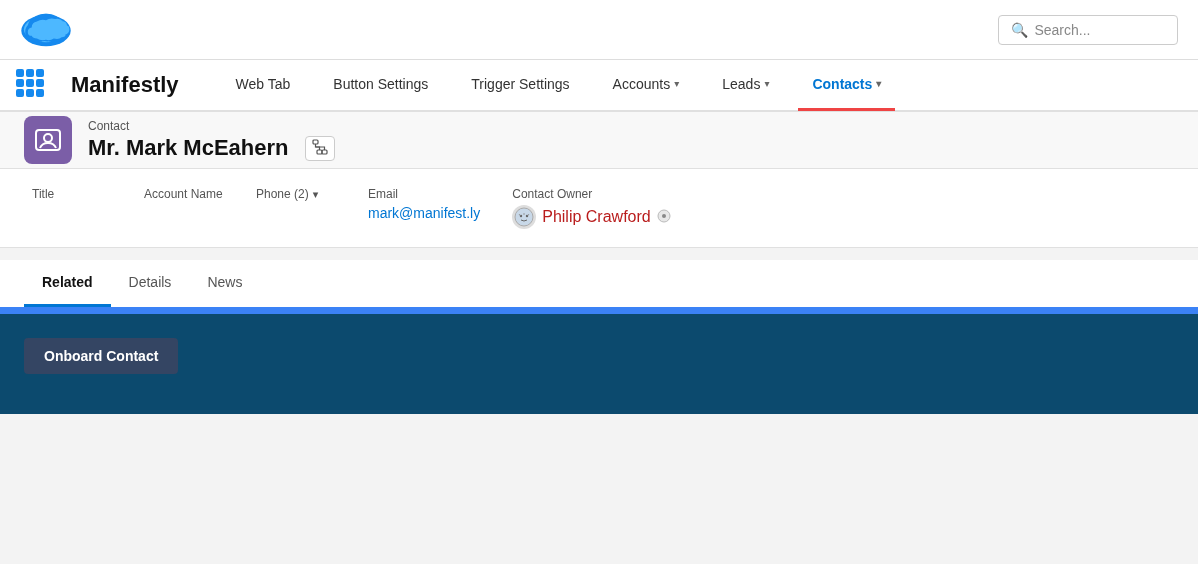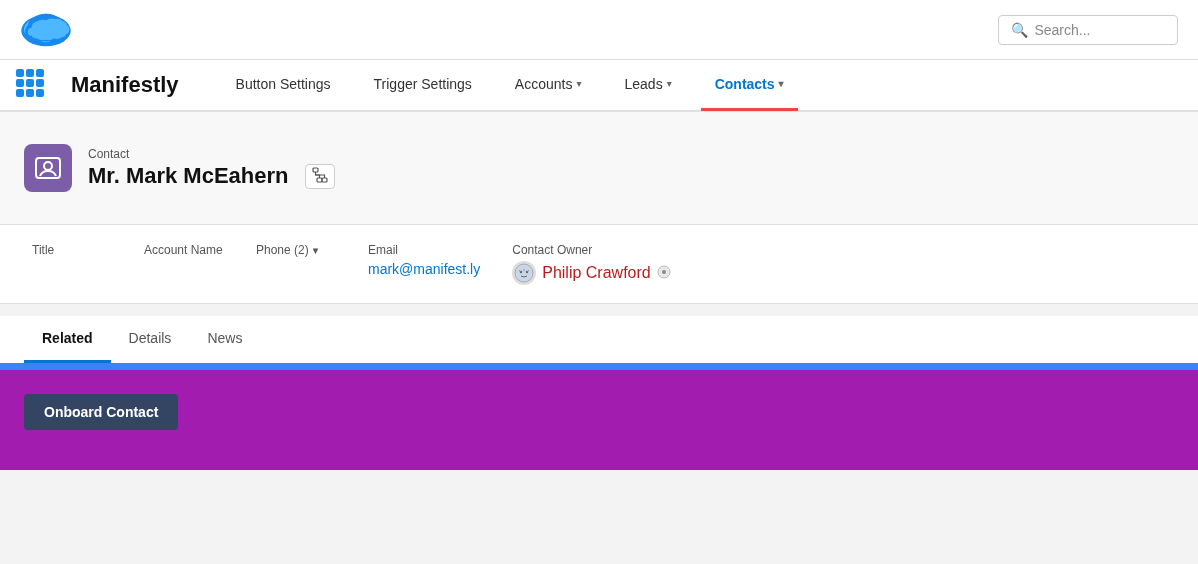--- a/index.html
+++ b/index.html
@@ -97,21 +97,21 @@
         rgba(255,255,255,0.03) 2px,
         transparent 2px,
         transparent 10px
       ), linear-gradient(135deg, #1a5fa8 0%, #2d7dd2 100%);
       padding: 0;
     }
 
     
     .contact-header {
       background: #f8f8f8;
-      padding: 32px 24px;
+      padding: 4px 24px;
       display: flex;
       align-items: center;
       gap: 16px;
       margin: 0;
       border-bottom: 1px solid #e0e0e0;
     }
     .contact-icon-box {
       background: #7b5ea7;
       border-radius: 8px;
       width: 48px;
@@ -170,21 +170,21 @@
       font-size: 14px;
       color: #555;
       cursor: pointer;
       border-bottom: 3px solid transparent;
       white-space: nowrap;
     }
     .tab.active { color: #111; font-weight: 700; border-bottom: 3px solid #0176d3; }
 
     
     .content-area {
-      background: #a21caf;
+      background: #0c4a6e;
       padding: 24px;
       min-height: 100px;
     }
     .onboard-btn {
       background: #344563;
       color: #fff;
       border: none;
       border-radius: 4px;
       padding: 10px 20px;
       font-size: 14px;
@@ -223,20 +223,23 @@
       <span></span>
     <span></span>
       <span></span>
       <span></span>
     <span></span>
       <span></span>
       <span></span>
   </div>
   <span class="nav-app-name">Manifestly</span>
 
+  <a class="nav-item">
+    <span>Web Tab</span>
+  </a>
   <a class="nav-item">
     <span>Button Settings</span>
   </a>
   <a class="nav-item">
     <span>Trigger Settings</span>
   </a>
   <a class="nav-item">
     <span>Accounts</span>
     <span class="nav-chevron">▾</span>
   </a>

